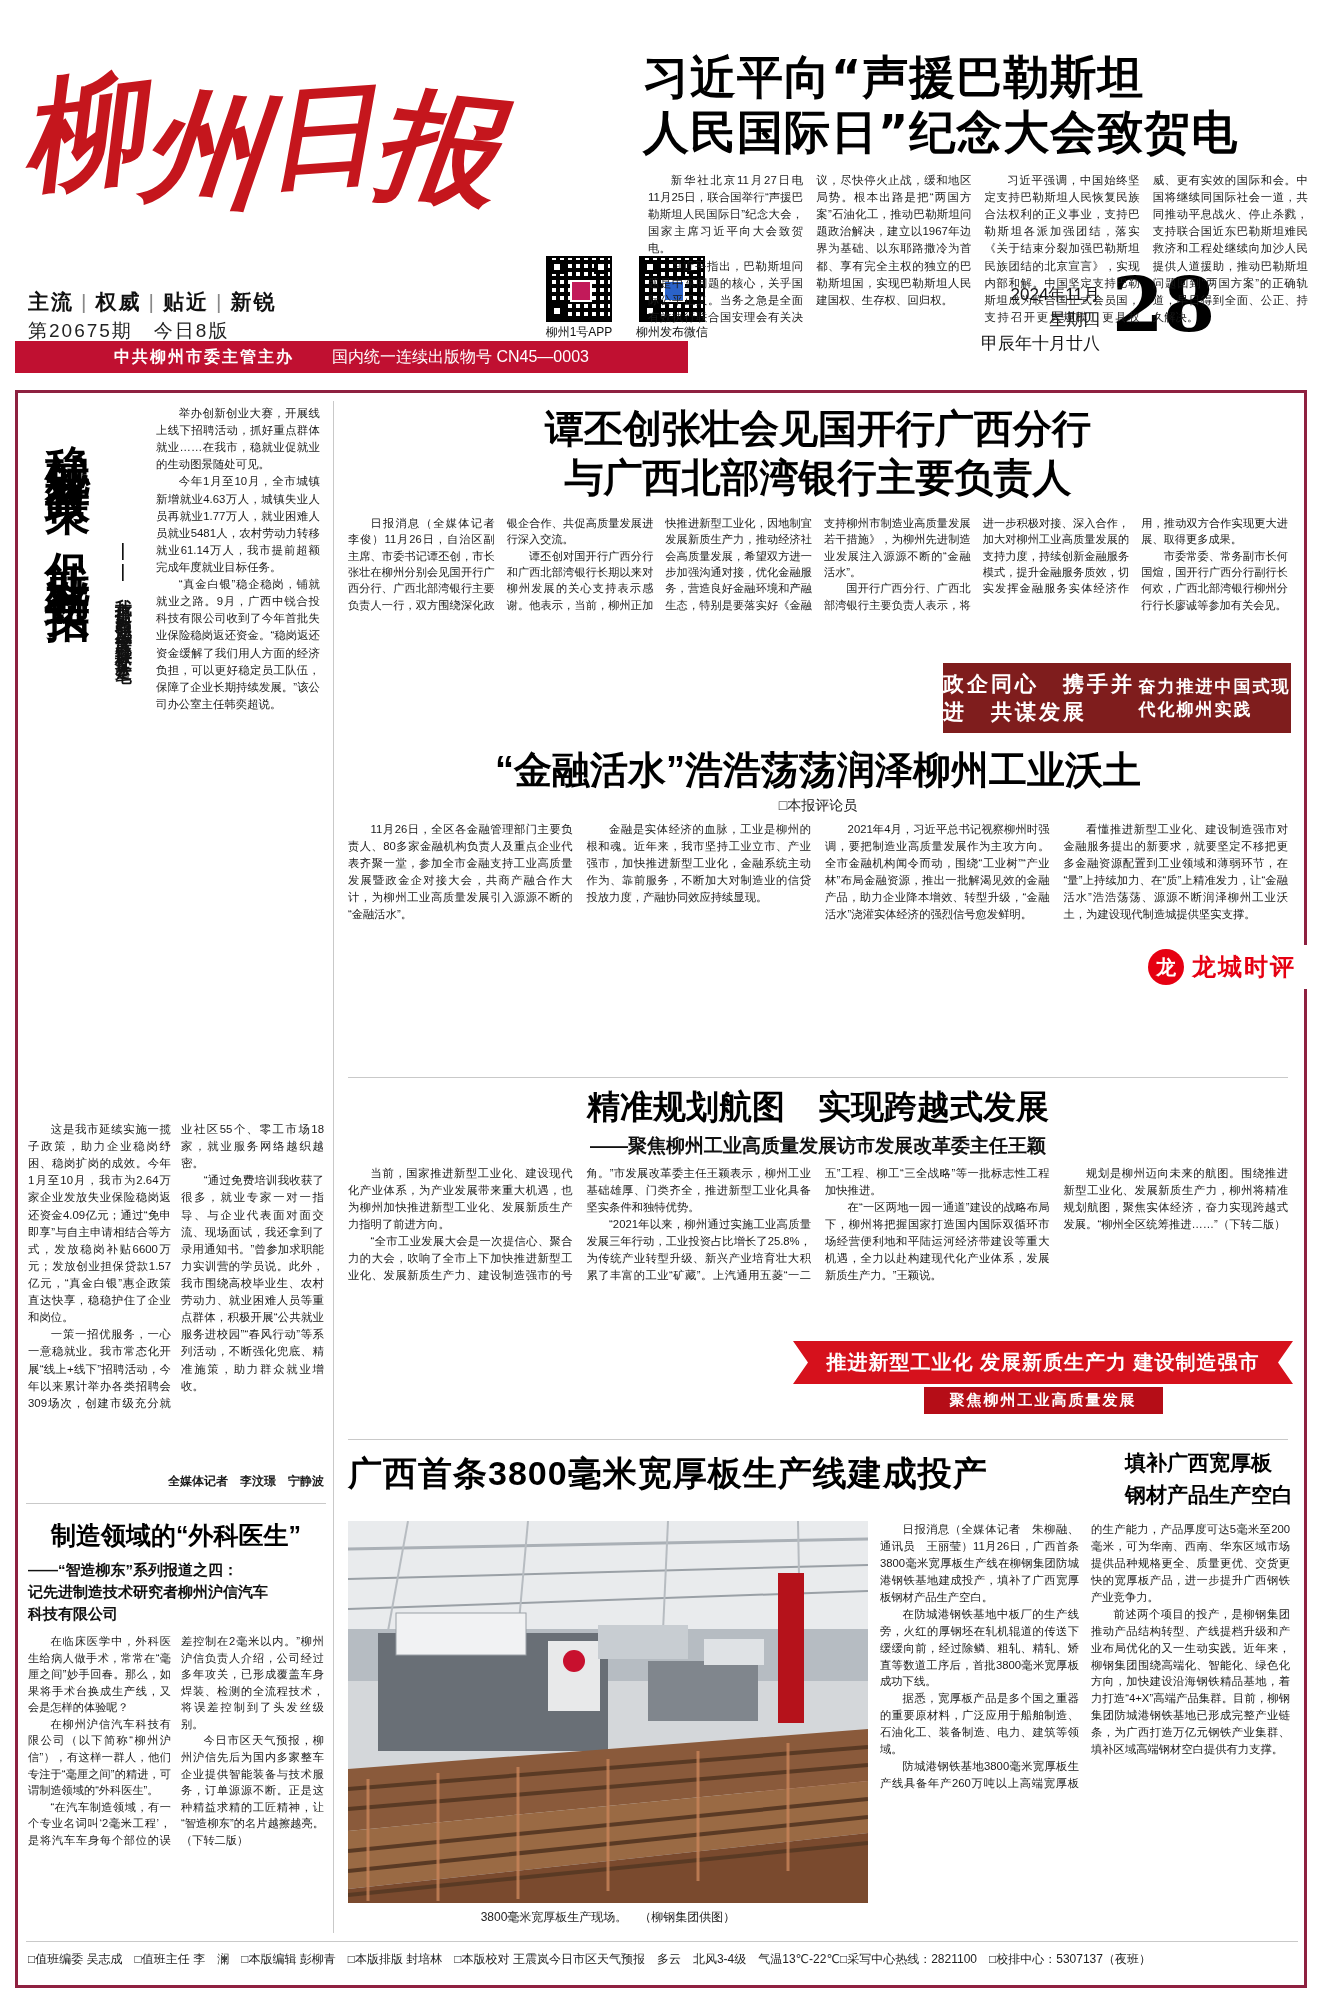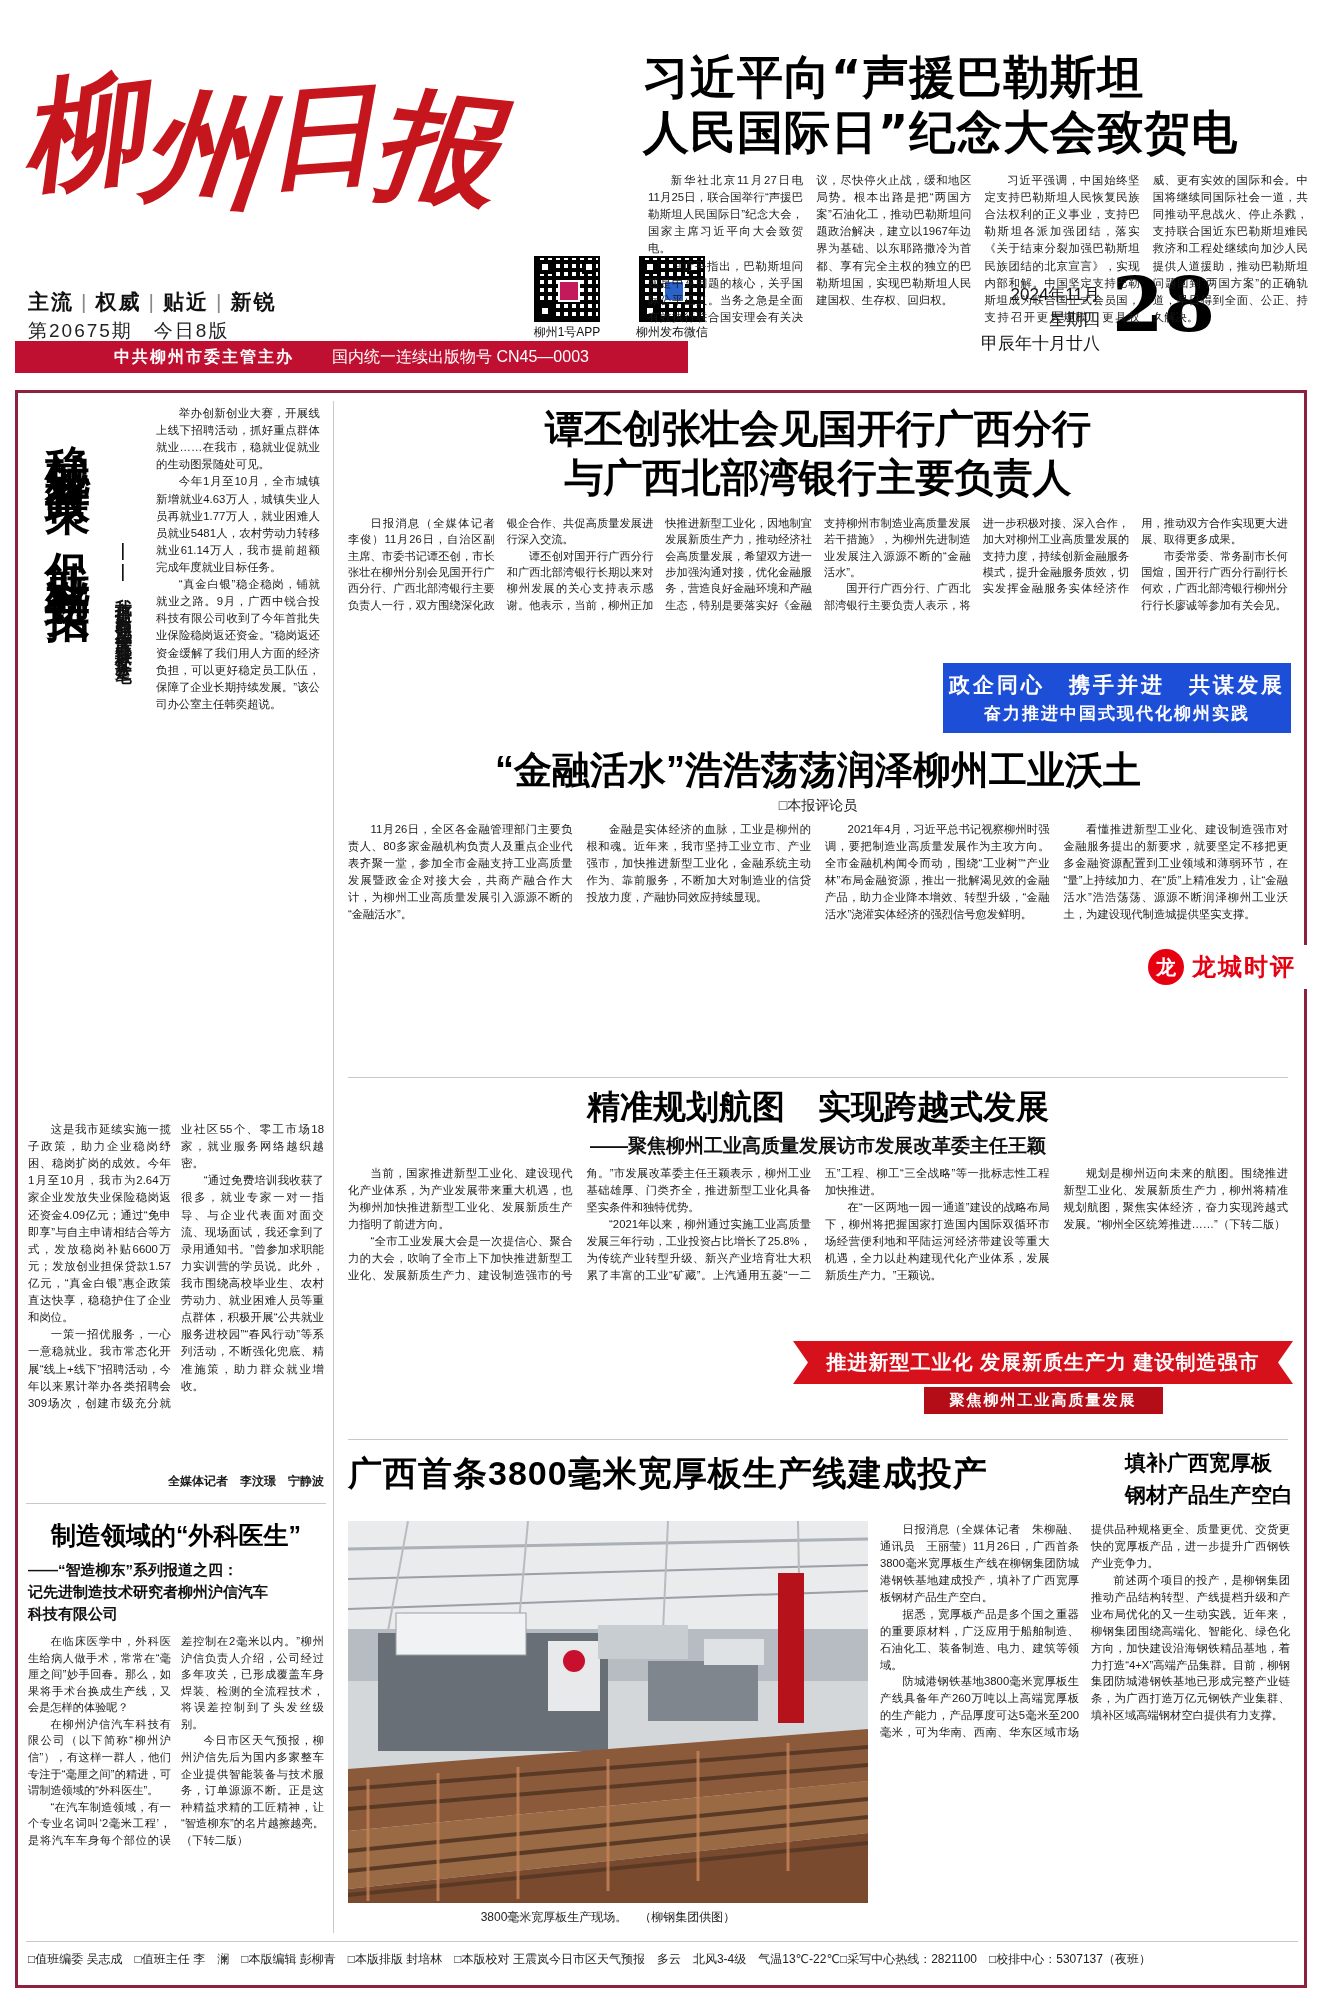--- a/index.html
+++ b/index.html
@@ -54,22 +54,22 @@
   .lbyline{left:10px;top:1080px;width:296px;text-align:right;font-size:12px;font-weight:bold;}
   .surg-head{left:10px;top:1126px;width:296px;text-align:center;font-size:25px;font-weight:900;color:#000;}
   .surg-sub{left:10px;top:1166px;width:296px;font-size:15px;font-weight:bold;line-height:1.45;color:#111;}
   .surg-body{left:10px;top:1240px;width:296px;height:306px;column-count:2;column-gap:10px;
              font-size:11.2px;line-height:1.48;text-align:justify;overflow:hidden;}
   
   .tan-head{left:330px;top:12px;width:940px;text-align:center;font-size:39px;font-weight:900;
             line-height:1.25;color:#000;}
   .tan-body{left:330px;top:122px;width:940px;height:148px;column-count:6;column-gap:12px;
             font-size:11.2px;line-height:1.46;text-align:justify;overflow:hidden;}
-  .redbox{left:925px;top:270px;width:348px;height:70px;background:#1d4ed8;color:#fff;
-          display:flex;flex-direction:column;align-items:center;justify-content:center;gap:3px;}
+  .redbox{left:925px;top:270px;width:348px;height:70px;background:#7f1d1d;color:#fff;
+          display:flex;flex-direction:row;align-items:center;justify-content:center;gap:3px;}
   .redbox .l1{font-size:21px;font-weight:900;letter-spacing:3px;}
   .redbox .l2{font-size:17px;font-weight:bold;letter-spacing:2px;}
   
   .fin-head{left:330px;top:352px;width:940px;text-align:center;font-size:38px;font-weight:900;color:#000;}
   .fin-byline{left:330px;top:404px;width:940px;text-align:center;font-size:14px;color:#222;}
   .fin-body{left:330px;top:428px;width:940px;height:250px;column-count:4;column-gap:14px;
             font-size:11.3px;line-height:1.5;text-align:justify;overflow:hidden;}
   .badge{left:1130px;top:552px;width:176px;height:44px;background:#fff;display:flex;align-items:center;gap:8px;}
   .badge .circ{width:36px;height:36px;border-radius:50%;background:#e60012;color:#fff;font-size:20px;
                font-weight:900;display:flex;align-items:center;justify-content:center;}
@@ -112,21 +112,21 @@
     <span>报</span>
   </div>
 
   <div class="abs tagline">
     <span>主流</span><span class="sep">|</span><span>权威</span><span class="sep">|</span><span>贴近</span><span class="sep">|</span><span>新锐</span>
   </div>
   <div class="abs issue">
     <span>第20675期</span>　<span>今日8版</span>
   </div>
 
-  <div class="abs qr-wrap" style="left:528px;">
+  <div class="abs qr-wrap" style="left:540px;">
     <div class="qr">
       <i class="tl"></i>
         <i class="tr"></i>
         <i class="bl"></i>
         <span class="center qr1c"></span>
     </div>
     <div class="qr-cap">柳州1号APP</div>
   </div>
   <div class="abs qr-wrap" style="left:633px;">
     <div class="qr">
@@ -283,20 +283,21 @@
             <line x1="440" y1="222" x2="440" y2="350"></line>
         </g>
         <rect x="250" y="104" width="90" height="34" fill="#c8cdd2"></rect>
         <rect x="356" y="118" width="60" height="26" fill="#dfe2e5"></rect>
       </svg>
     </div>
     <div class="abs caption">3800毫米宽厚板生产现场。　（柳钢集团供图）</div>
 
     <div class="abs steel-body">
       <p>日报消息（全媒体记者　朱柳融、通讯员　王丽莹）11月26日，广西首条3800毫米宽厚板生产线在柳钢集团防城港钢铁基地建成投产，填补了广西宽厚板钢材产品生产空白。</p>
+      <p>在防城港钢铁基地中板厂的生产线旁，火红的厚钢坯在轧机辊道的传送下缓缓向前，经过除鳞、粗轧、精轧、矫直等数道工序后，首批3800毫米宽厚板成功下线。</p>
       <p>据悉，宽厚板产品是多个国之重器的重要原材料，广泛应用于船舶制造、石油化工、装备制造、电力、建筑等领域。</p>
       <p>防城港钢铁基地3800毫米宽厚板生产线具备年产260万吨以上高端宽厚板的生产能力，产品厚度可达5毫米至200毫米，可为华南、西南、华东区域市场提供品种规格更全、质量更优、交货更快的宽厚板产品，进一步提升广西钢铁产业竞争力。</p>
       <p>前述两个项目的投产，是柳钢集团推动产品结构转型、产线提档升级和产业布局优化的又一生动实践。近年来，柳钢集团围绕高端化、智能化、绿色化方向，加快建设沿海钢铁精品基地，着力打造“4+X”高端产品集群。目前，柳钢集团防城港钢铁基地已形成完整产业链条，为广西打造万亿元钢铁产业集群、填补区域高端钢材空白提供有力支撑。</p>
     </div>
 
     <div class="abs hrule footrule"></div>
     <div class="abs footer">
       <span>□值班编委 吴志成　□值班主任 李　澜　□本版编辑 彭柳青　□本版排版 封培林　□本版校对 王震岚</span>
       <span>今日市区天气预报　多云　北风3-4级　气温13℃-22℃</span>
       <span>□采写中心热线：2821100　□校排中心：5307137（夜班）</span>

